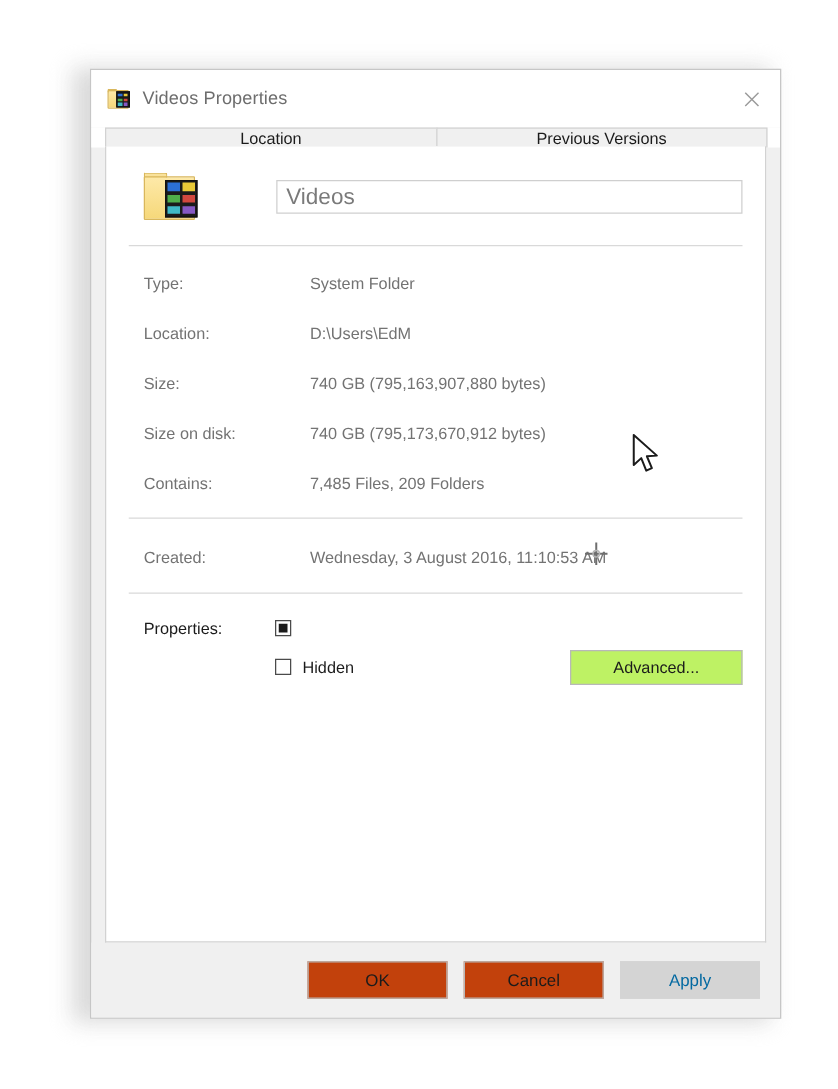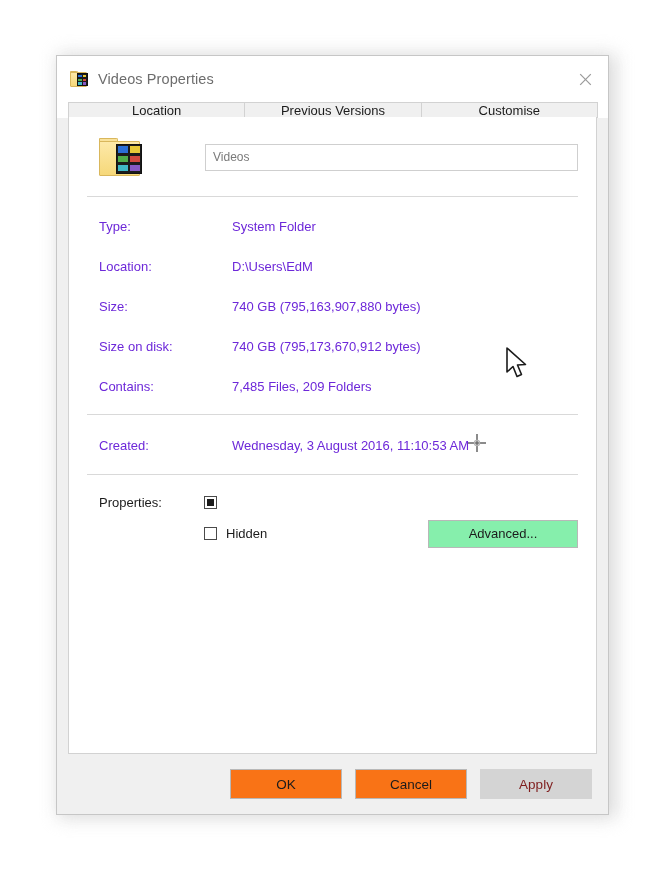--- a/index.html
+++ b/index.html
@@ -26,21 +26,21 @@
     top: 54px;
     width: 558px;
     height: 764px;
     background: #d8d8d8;
     filter: blur(9px);
     opacity: 0.95;
   }
 
   .dialog {
     position: absolute;
-    left: 56px;
+    left: 72px;
     top: 55px;
     width: 553px;
     height: 760px;
     background: #f0f0f0;
     border: 1px solid #c6c6c6;
     box-sizing: border-box;
     display: flex;
     flex-direction: column;
   }
 
@@ -189,37 +189,37 @@
   .name-field {
     margin-left: 65px;
     flex: 1 1 auto;
     height: 27px;
     border: 1px solid #cfcfcf;
     background: #ffffff;
     display: flex;
     align-items: center;
     padding: 0 7px;
     box-sizing: border-box;
-    font-size: 12px;
+    font-size: 18px;
     color: #7a7a7a;
   }
 
   .sep {
     height: 1px;
     background: #d9d9d9;
     margin: 0;
   }
 
   .rows { padding: 9px 0 8px 0; }
   .prow {
     display: flex;
     align-items: center;
     height: 40px;
     font-size: 13px;
-    color: #6d28d9;
+    color: #737373;
   }
   .plabel {
     width: 105px;
     margin-left: 12px;
     flex: 0 0 auto;
     white-space: nowrap;
   }
   .pvalue { white-space: nowrap; margin-left: 28px; }
 
   .created-block { padding: 10px 0 9px 0; }
@@ -251,23 +251,23 @@
     content: "";
     position: absolute;
     left: 2px; top: 2px;
     width: 7px; height: 7px;
     background: #1b1b1b;
   }
   .cb-label { margin-left: 9px; white-space: nowrap; }
 
   .adv-btn {
     margin-left: auto;
-    width: 150px;
+    width: 138px;
     height: 28px;
-    background: #86efac;
+    background: #bef264;
     border: 1px solid #b8b8b8;
     box-sizing: border-box;
     display: flex;
     align-items: center;
     justify-content: center;
     font-size: 13px;
     color: #1b1b1b;
   }
 
   
@@ -277,33 +277,33 @@
     display: flex;
     align-items: center;
     justify-content: flex-end;
     padding-right: 16px;
     gap: 13px;
     background: #f0f0f0;
   }
   .btn {
     width: 112px;
     height: 30px;
-    background: #f97316;
+    background: #c2410c;
     border: 1px solid #b8b8b8;
     box-sizing: border-box;
     display: flex;
     align-items: center;
     justify-content: center;
     font-size: 13.5px;
     color: #1b1b1b;
   }
   .btn.disabled {
     background: #d4d4d4;
     border-color: #d4d4d4;
-    color: #7f1d1d;
+    color: #0369a1;
   }
 
   
   .cursor {
     position: absolute;
     left: 505px;
     top: 347px;
     width: 26px;
     height: 34px;
     pointer-events: none;
@@ -356,23 +356,20 @@
       </div>
     </div>
 
     <div class="tabstrip">
       <div class="tabrow row-top">
         <div class="tab">
           <span>Location</span>
         </div>
         <div class="tab">
           <span>Previous Versions</span>
-        </div>
-        <div class="tab">
-          <span>Customise</span>
         </div>
       </div>
     </div>
 
     <div class="panel">
 
       <div class="header-row">
         <div class="big-folder">
           <div class="folder-ico">
             <div class="folder-tab"></div>

